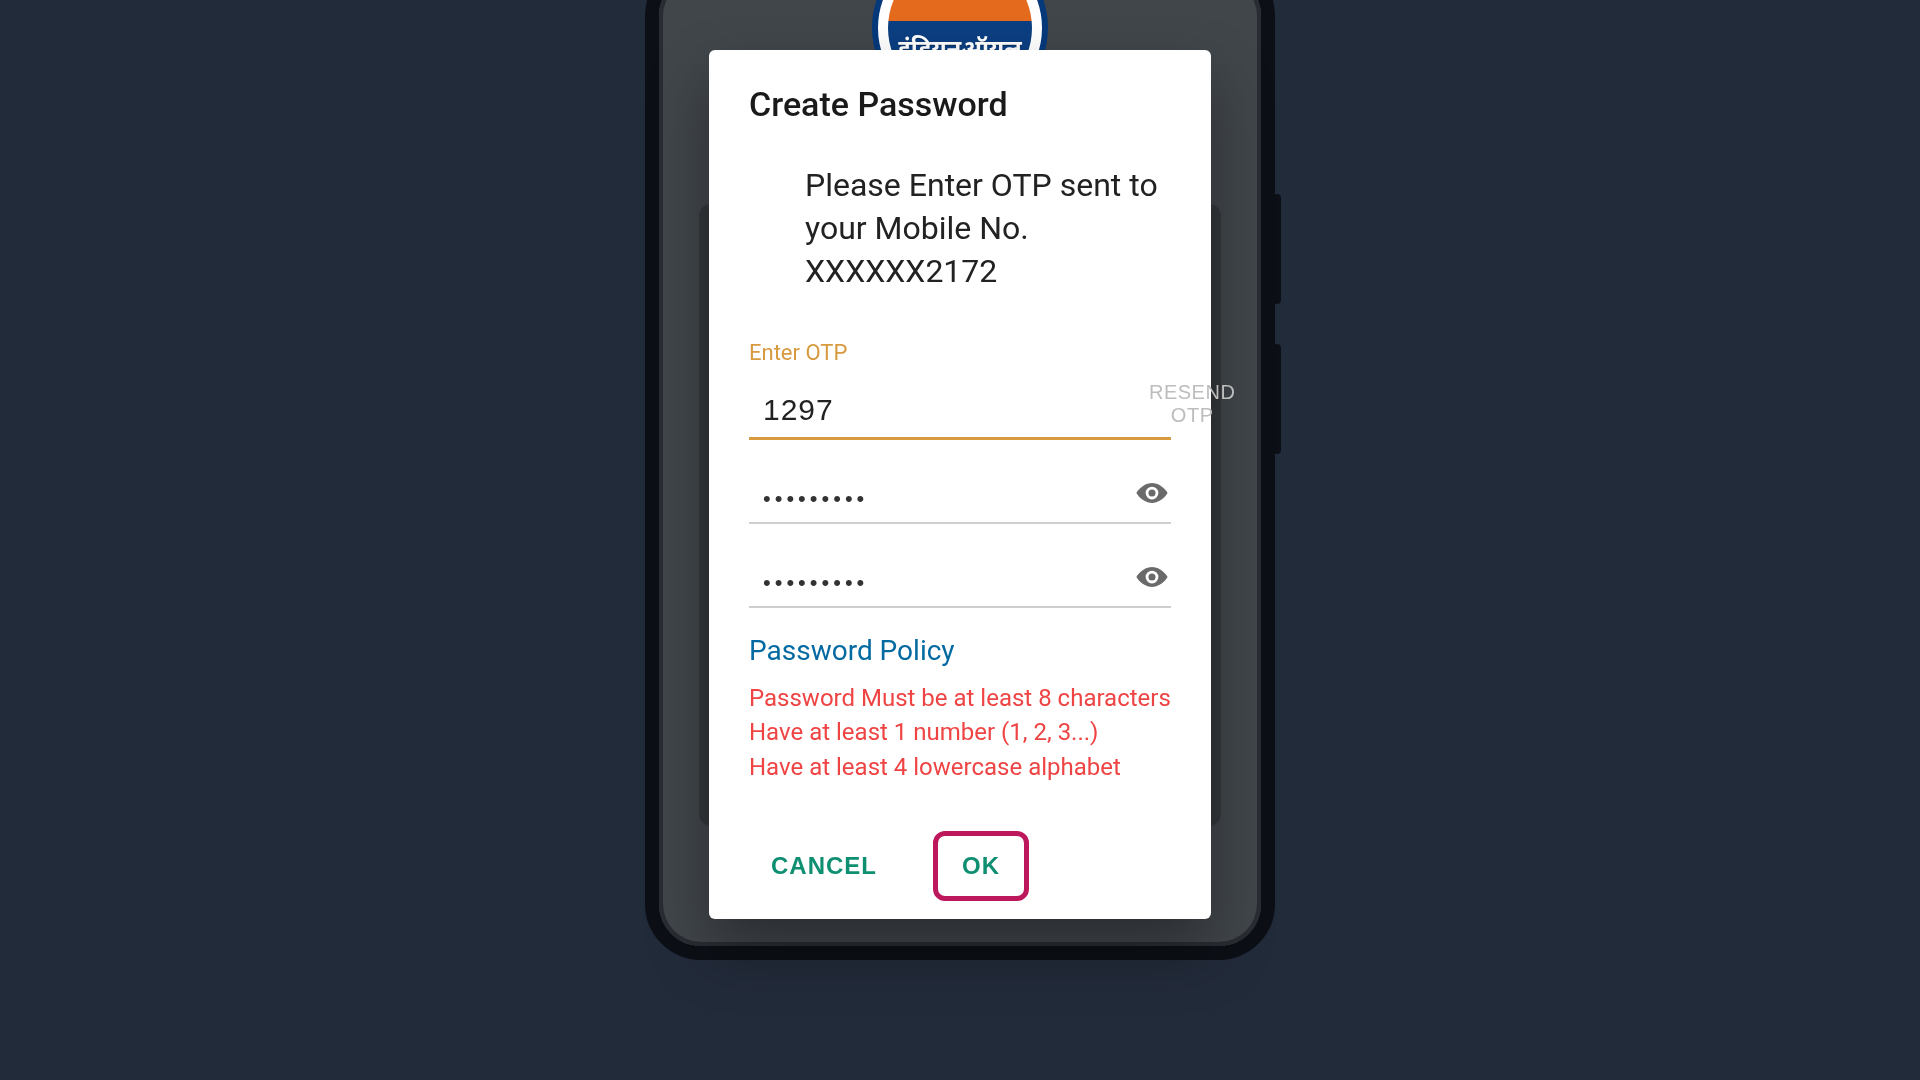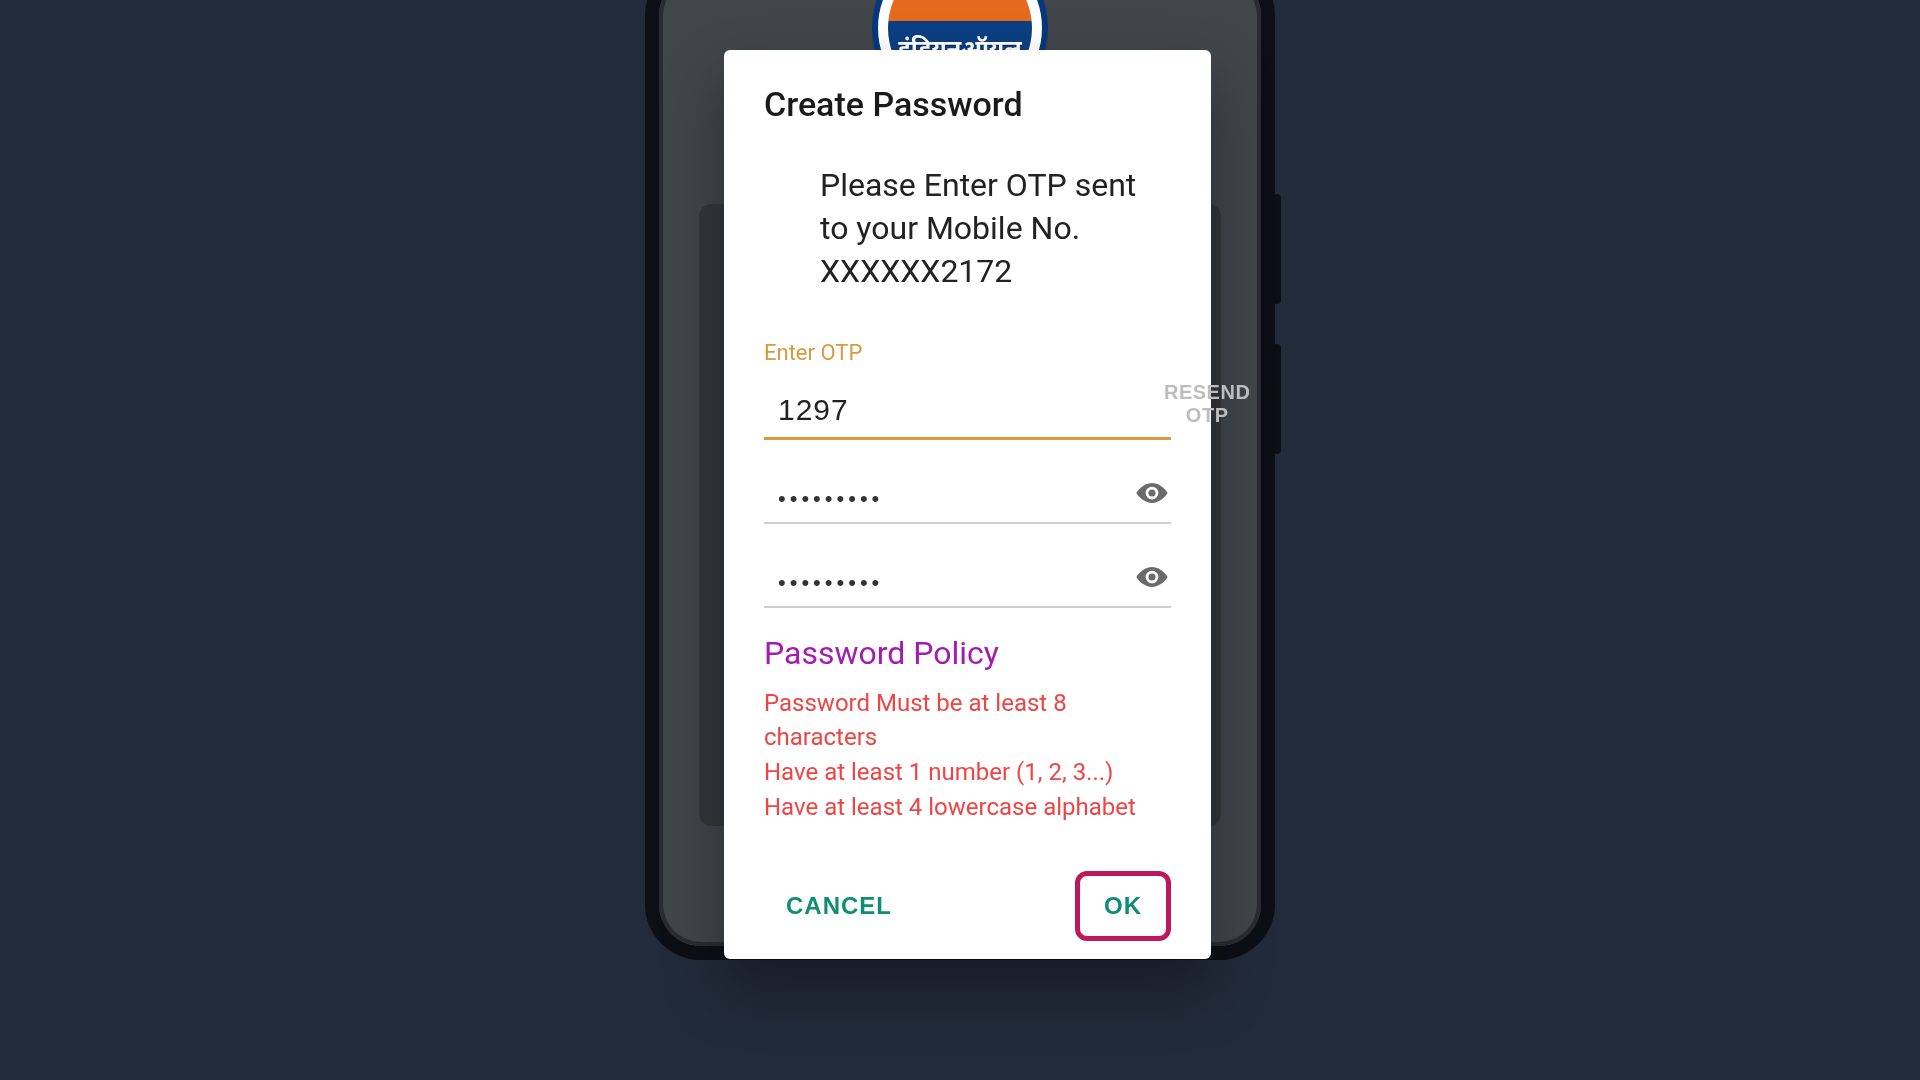--- a/index.html
+++ b/index.html
@@ -91,21 +91,21 @@
   }
   .watermark .sub{
     display:block; font-size:26px; letter-spacing:14px;
     text-align:right; margin-top:-40px;
     color: rgba(255,255,255,0.10);
   }
 
   
   .dialog {
     position: absolute;
-    left: 65px; right: 50px; top: 76px;
+    left: 50px; right: 50px; top: 76px;
     background: #fff;
     border-radius: 6px;
     box-shadow: 0 30px 60px rgba(0,0,0,.35);
     padding: 34px 40px 18px 40px;
     z-index: 5;
   }
   .dialog h1 {
     font-size: 34px;
     font-weight: 500;
     color: #1a1a1a;
@@ -143,42 +143,42 @@
     padding-left: 14px;
     letter-spacing: 1px;
   }
   .field.pwd input{
     font-size: 22px;
     letter-spacing: 4px;
     color:#333;
   }
   .resend{
     font-size:20px;
-    font-weight:700;
+    font-weight:400;
     color:#bdbdbd;
     letter-spacing:.5px;
     background:none; border:none;
     cursor:pointer;
   }
   .eye{
     width:38px; height:38px;
     display:flex; align-items:center; justify-content:center;
     cursor:pointer;
   }
   .eye svg{ width:34px; height:34px; fill:#6a6a6a; }
 
   .policy-title{
-    font-size:32px; color:#a21caf; margin: 22px 0 14px 0;
+    font-size:28px; color:#0369a1; margin: 22px 0 14px 0;
   }
   .policy-list{
     font-size:24px; color:#ef4444; line-height:1.45;
   }
 
   .actions{
-    display:flex; justify-content:space-between; gap:34px;
+    display:flex; justify-content:flex-start; gap:34px;
     margin-top: 46px;
   }
   .btn{
     background:none; border:none;
     font-size:24px; font-weight:700;
     letter-spacing:1px;
     cursor:pointer;
     padding: 14px 22px;
     color:#0f8f72;
   }

